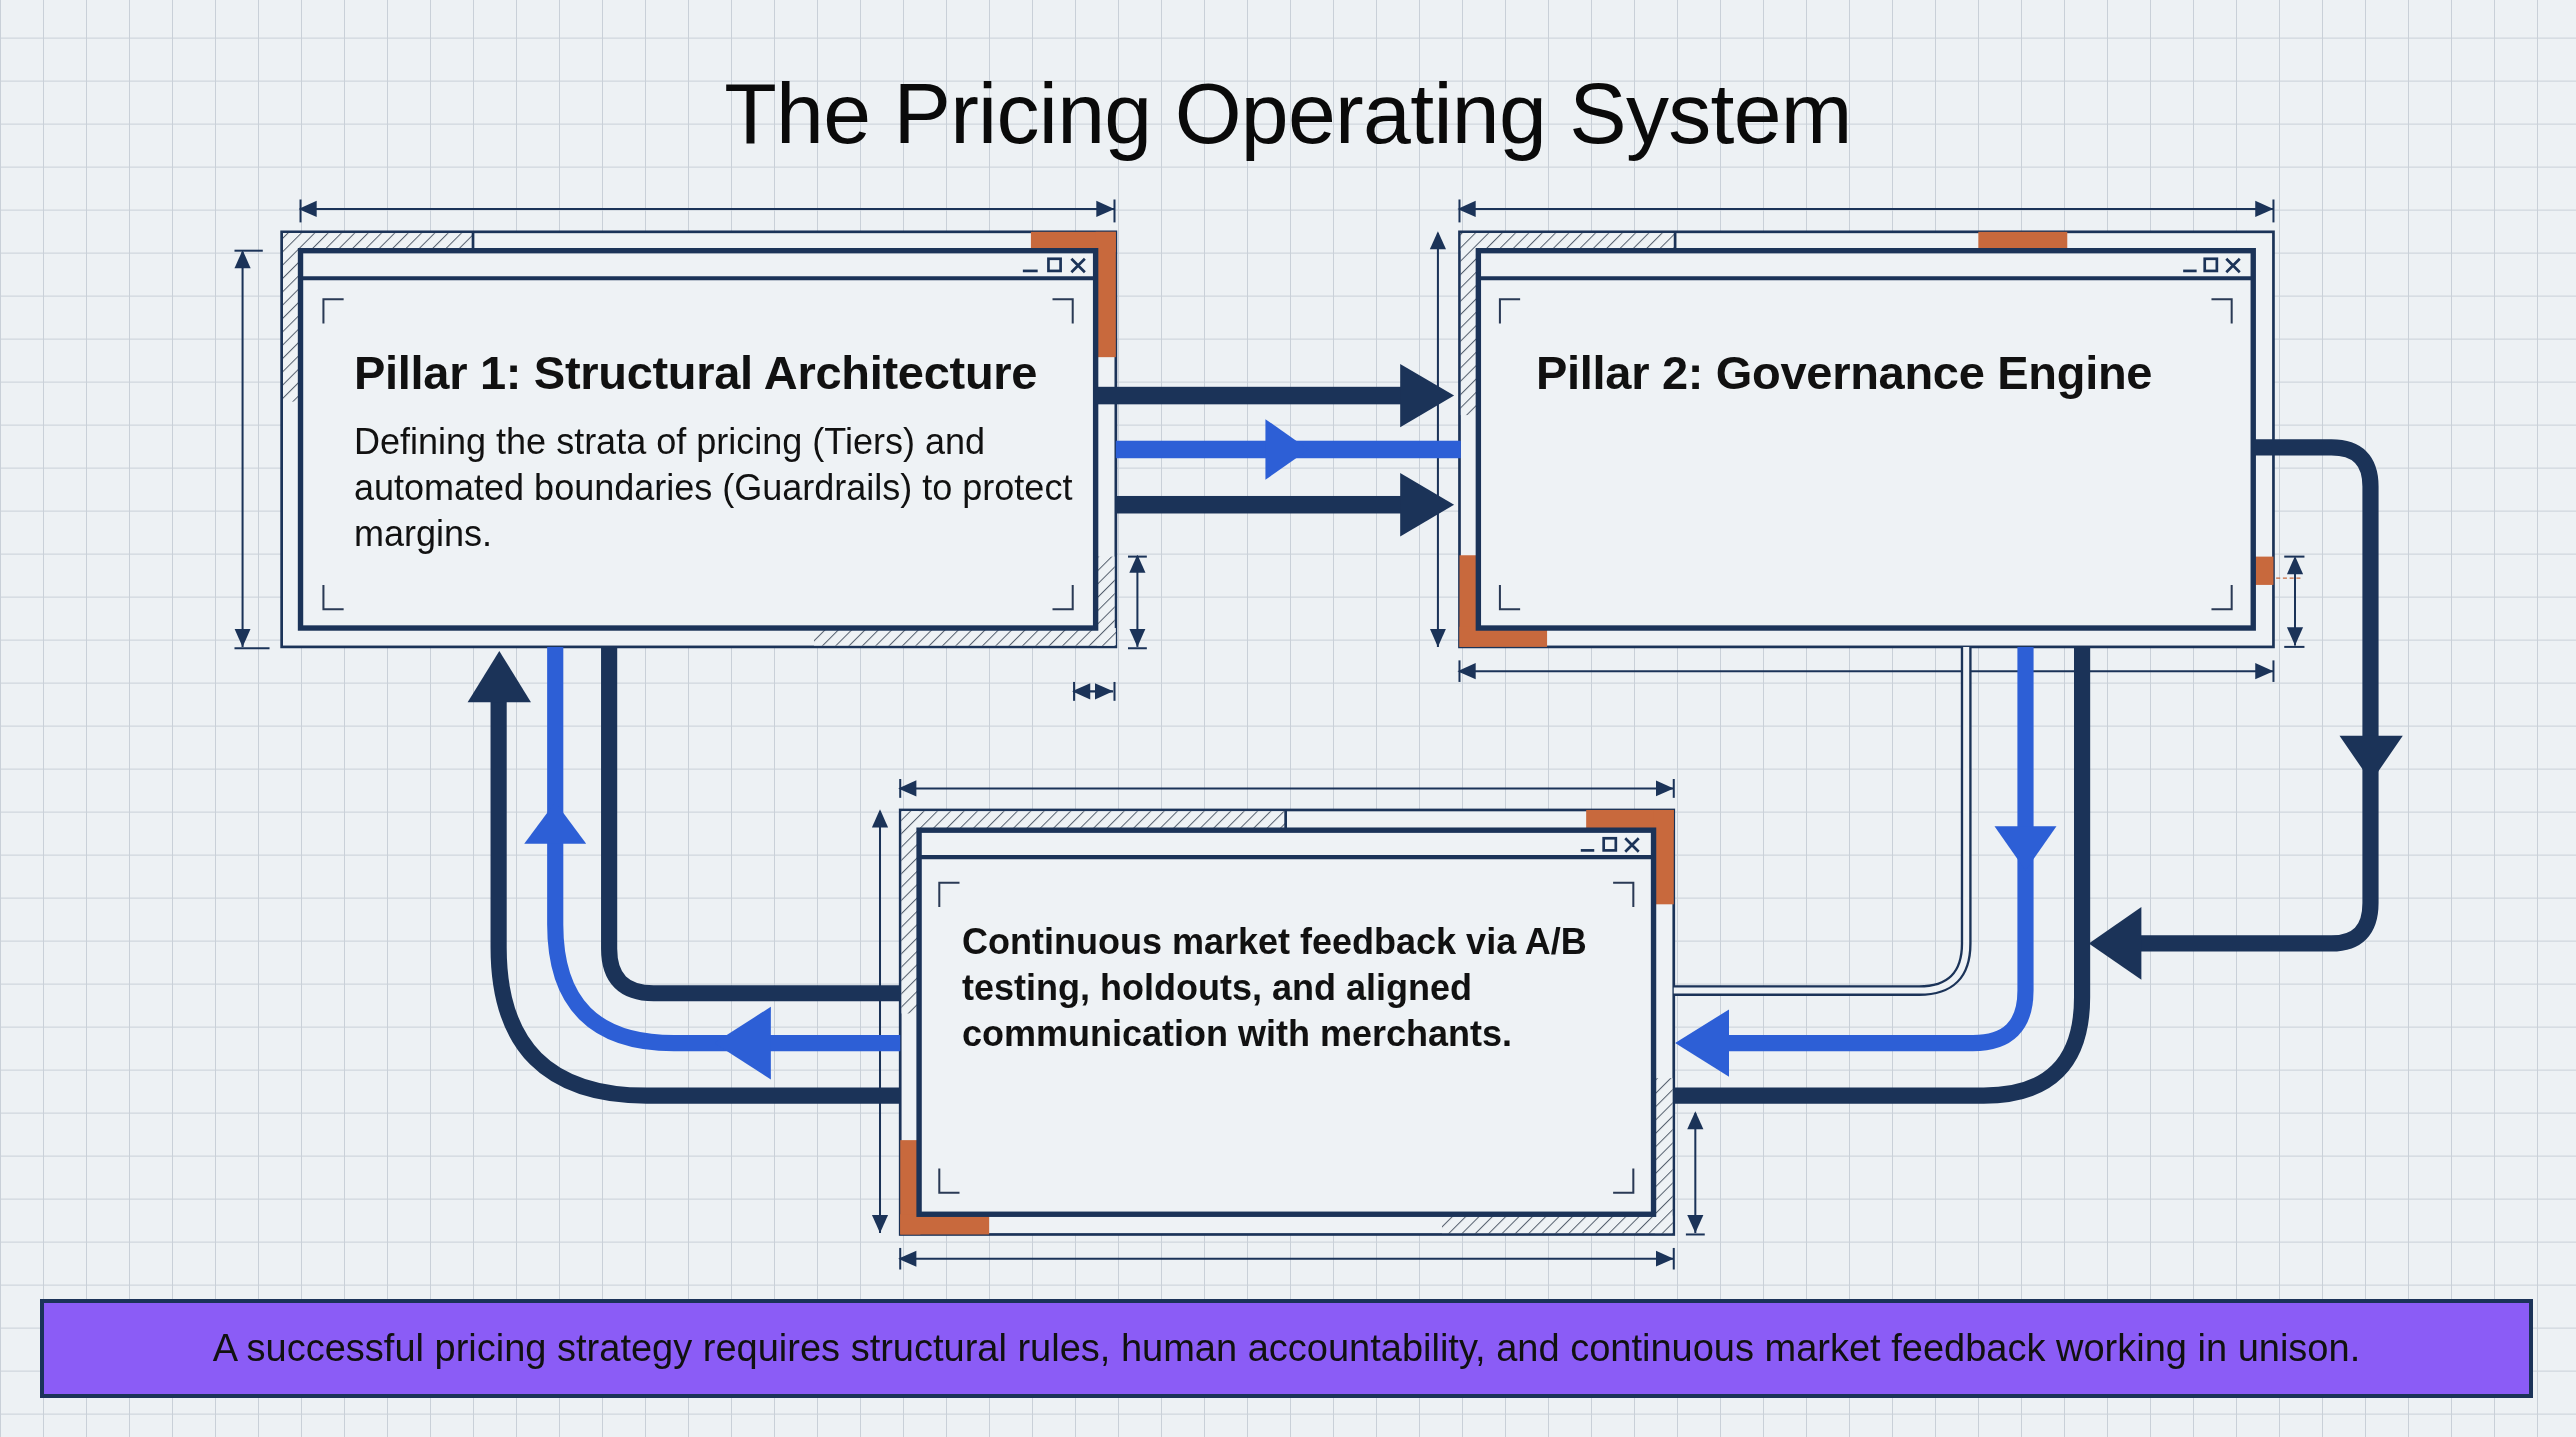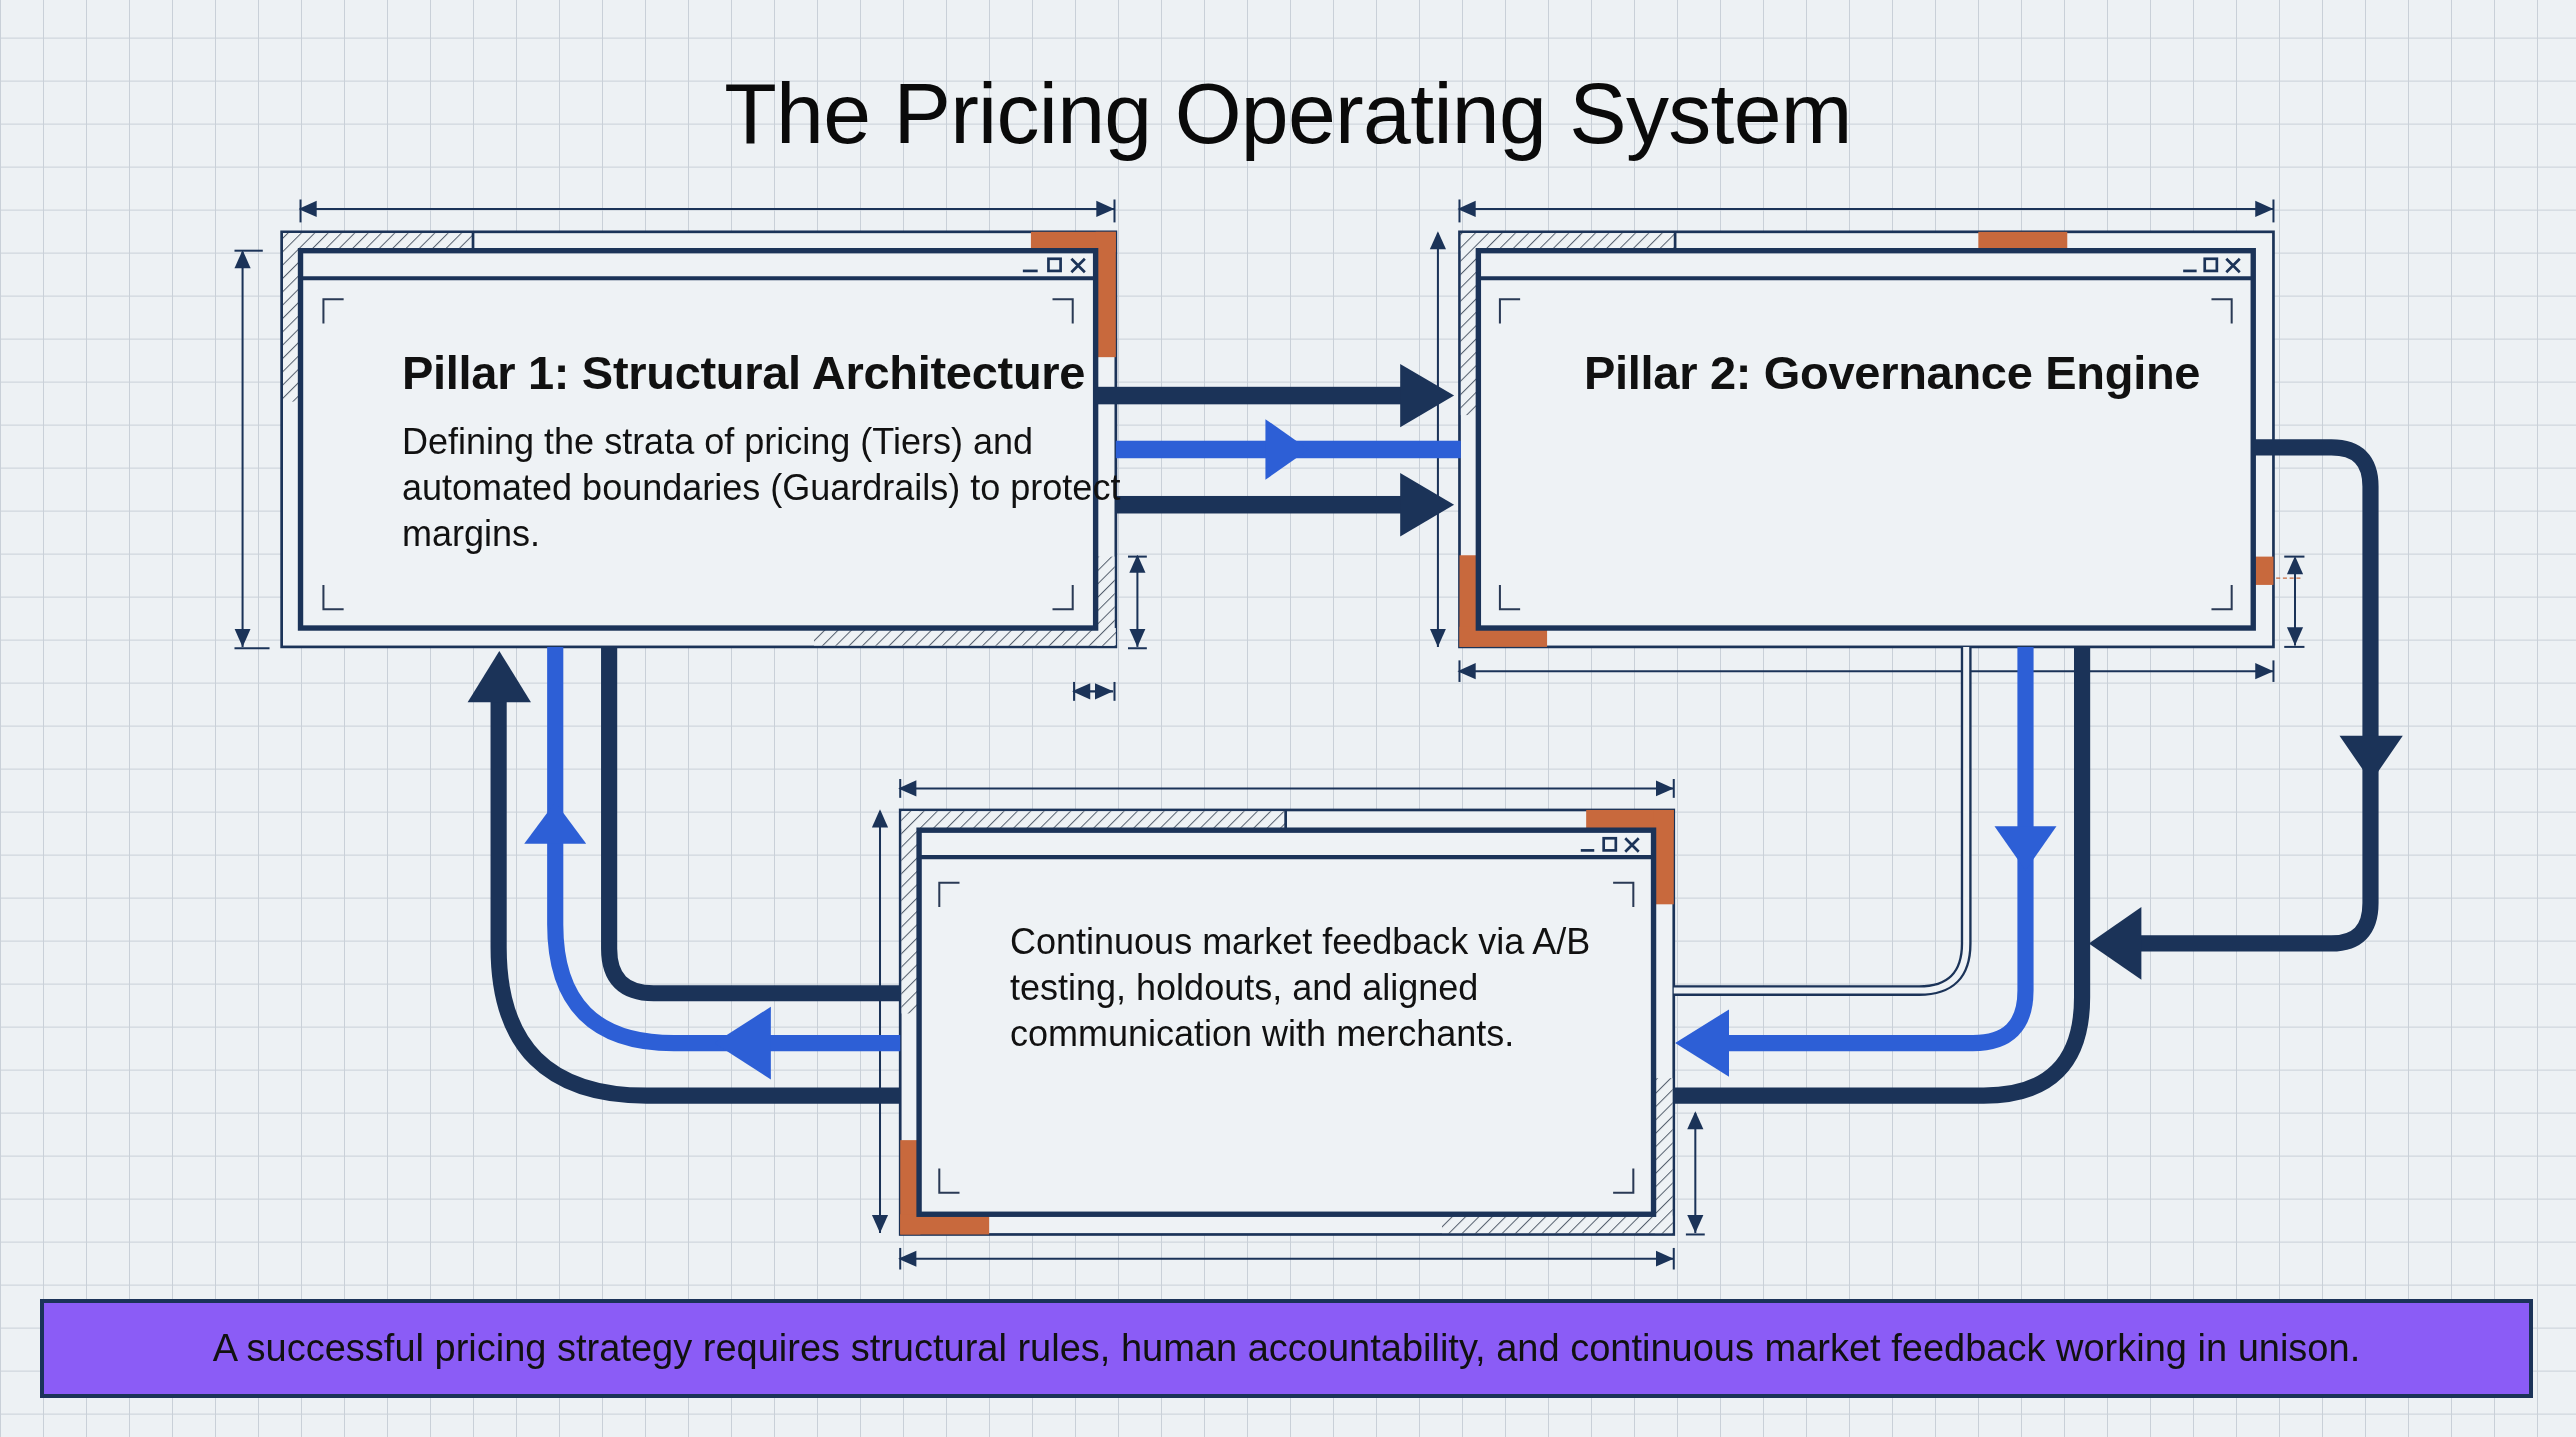--- a/index.html
+++ b/index.html
@@ -6,21 +6,21 @@
   body{width:2576px;height:1438px;overflow:hidden;background:#EDF1F4;position:relative;
        font-family:"Liberation Sans", sans-serif;}
   .grid{position:absolute;left:0;top:0;width:2576px;height:1438px;
         background-image:
           linear-gradient(to right, #C9D0D8 1.3px, transparent 1.3px),
           linear-gradient(to bottom, #C9D0D8 1.3px, transparent 1.3px);
         background-size:43px 43px;background-position:0 -5.4px;}
   svg.diagram{position:absolute;left:0;top:0;}
   .title{position:absolute;left:0;width:2576px;top:64px;text-align:center;
          font-size:86px;font-weight:400;color:#0A0A0A;letter-spacing:-0.7px;}
-  .pillar-text{position:absolute;color:#111;margin-left:48px;}
+  .pillar-text{position:absolute;color:#111;}
   .pillar-text h2{margin:0;font-size:47px;font-weight:700;line-height:57px;letter-spacing:-0.3px;}
   .pillar-text p{margin:17.5px 0 0 0;font-size:36px;line-height:46px;font-weight:400;}
   .footer{position:absolute;left:40px;top:1299px;width:2493px;height:99px;
           background:#8b5cf6;border:4px solid #1B3358;box-sizing:border-box;
           display:flex;align-items:center;justify-content:center;}
   .footer span{font-size:38px;color:#111;}
 </style>
 </head>
 <body>
 
@@ -208,19 +208,19 @@
 <div class="pillar-text" style="left:354px;top:344px;width:728px;">
   <h2>Pillar 1: Structural Architecture</h2>
   <p>Defining the strata of pricing (Tiers) and automated boundaries (Guardrails) to protect margins.</p>
 </div>
 
 <div class="pillar-text" style="left:1536px;top:344px;width:701px;">
   <h2>Pillar 2: Governance Engine</h2>
 </div>
 
 <div class="pillar-text" style="left:962px;top:900px;width:674px;">
-  <p style="margin-top:19px;">Continuous market feedback via A/B testing, holdouts, and aligned communication with merchants.</p>
+  <p style="margin-top:19px;font-weight:bold;">Continuous market feedback via A/B testing, holdouts, and aligned communication with merchants.</p>
 </div>
 
 <div class="footer">
   <span>A successful pricing strategy requires structural rules, human accountability, and continuous market feedback working in unison.</span>
 </div>
 
 
 </body></html>

